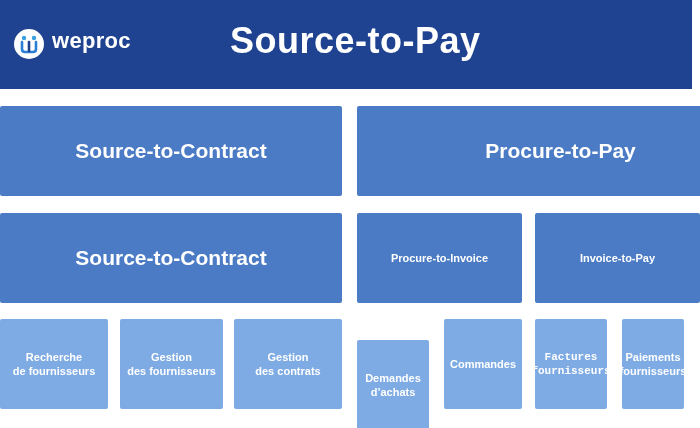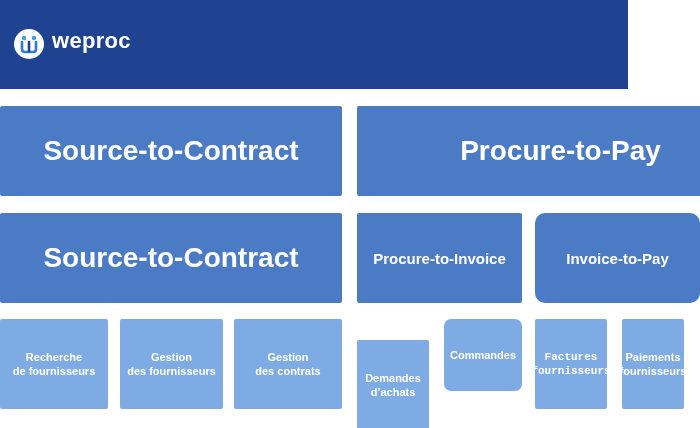--- a/index.html
+++ b/index.html
@@ -1,57 +1,58 @@
 <!DOCTYPE html>
 <html><head>
 <meta charset="utf-8">
 <style>
   html, body { margin:0; padding:0; }
   body { width:700px; height:428px; background:#ffffff; position:relative; overflow:hidden;
          font-family:"Liberation Sans", "DejaVu Sans", sans-serif; }
-  .header { position:absolute; left:0; top:0; width:628px; height:89px; background:#1f4390; }
+  .header { position:absolute; left:0; top:0; width:692px; height:89px; background:#1f4390; }
   .logo { position:absolute; left:14px; top:29px; width:30px; height:30px; border-radius:50%; background:#ffffff; }
   .logo svg { width:30px; height:30px; display:block; }
   .brand { position:absolute; left:52px; top:28px; color:#ffffff; font-weight:bold; font-size:22px; letter-spacing:0.3px; }
   .title { position:absolute; left:230px; top:20px; color:#ffffff; font-weight:bold; font-size:36px; letter-spacing:0.5px; }
   .box { position:absolute; display:flex; align-items:center; justify-content:center; text-align:center;
          color:#ffffff; font-weight:bold; border-radius:2px; box-sizing:border-box; }
   .dark { background:#4a7bc4; }
   .light { background:#7eabe3; }
-  .big { font-size:28px; }
-  .mid { font-size:15px; }
+  .big { font-size:21px; }
+  .mid { font-size:11px; }
   .small { font-size:11px; line-height:14px; white-space:pre-line; padding:0 4px; }
 </style>
 </head>
 <body>
 
 <div class="header">
   <div class="logo">
     <svg viewBox="0 0 30 30">
       <circle cx="10" cy="9" r="2.2" fill="#3aa0e0"></circle>
       <circle cx="20" cy="9" r="2.2" fill="#3aa0e0"></circle>
       <path d="M8 13 L8 20 Q8 23 11 23 L19 23 Q22 23 22 20 L22 13" stroke="#2a7fd4" stroke-width="2.6" fill="none" stroke-linecap="round"></path>
       <line x1="15" y1="13" x2="15" y2="22" stroke="#1f4390" stroke-width="2.6" stroke-linecap="round"></line>
     </svg>
   </div>
   <div class="brand">weproc</div>
+  <div class="title">Source-to-Pay</div>
 </div>
 
 <div class="box dark big" style="left:0;top:106px;width:342px;height:90px;">Source-to-Contract</div>
 <div class="box dark big" style="left:357px;top:106px;width:407px;height:90px;">Procure-to-Pay</div>
 
 <div class="box dark big" style="left:0;top:213px;width:342px;height:90px;">Source-to-Contract</div>
 <div class="box dark mid" style="left:357px;top:213px;width:165px;height:90px;">Procure-to-Invoice</div>
-<div class="box dark mid" style="left:535px;top:213px;width:165px;height:90px;border-radius:10px;">Invoice-to-Pay</div>
+<div class="box dark mid" style="left:535px;top:213px;width:165px;height:90px;">Invoice-to-Pay</div>
 
 <div class="box light small" style="left:0;top:319px;width:108px;height:90px;">Recherche
 de fournisseurs</div>
 <div class="box light small" style="left:120px;top:319px;width:103px;height:90px;">Gestion
 des fournisseurs</div>
 <div class="box light small" style="left:234px;top:319px;width:108px;height:90px;">Gestion
 des contrats</div>
 <div class="box light small" style="left:357px;top:319px;width:72px;height:90px;margin-top:21px;">Demandes
 d’achats</div>
-<div class="box light small" style="left:444px;top:319px;width:78px;height:72px;border-radius:7px;">Commandes</div>
+<div class="box light small" style="left:444px;top:319px;width:78px;height:90px;">Commandes</div>
 <div class="box light small" style="left:535px;top:319px;width:72px;height:90px;font-family:Liberation Mono, monospace;">Factures
 fournisseurs</div>
 <div class="box light small" style="left:622px;top:319px;width:62px;height:90px;">Paiements
 fournisseurs</div>
 
 </body></html>

